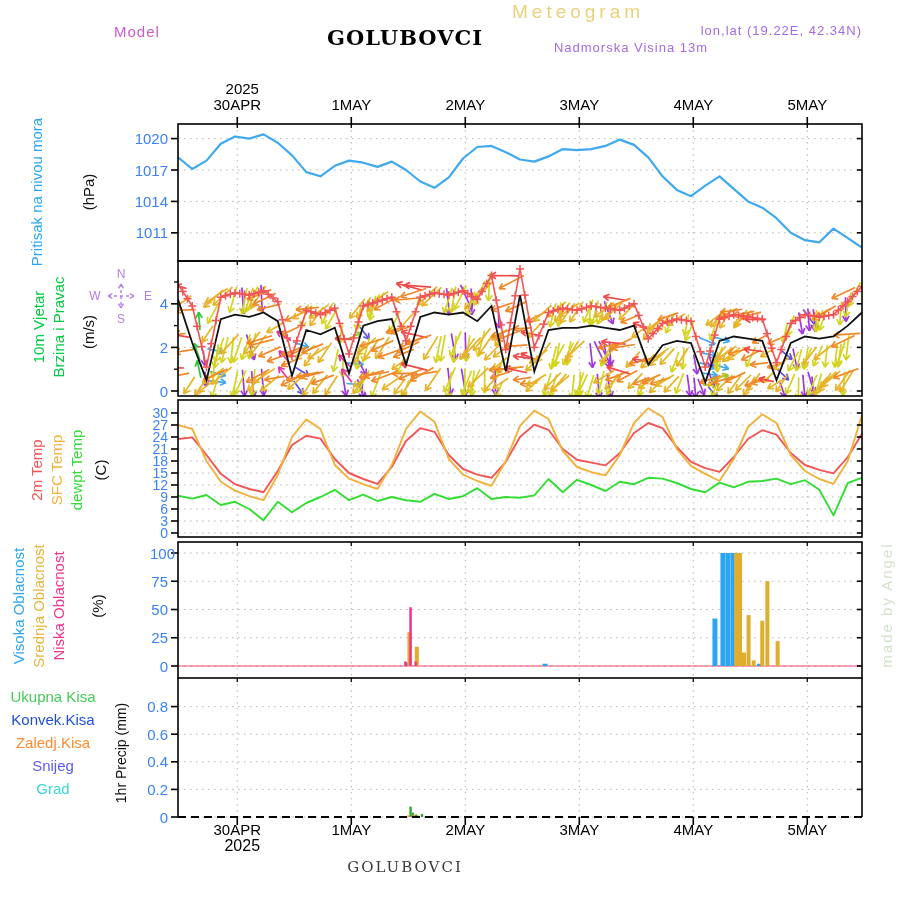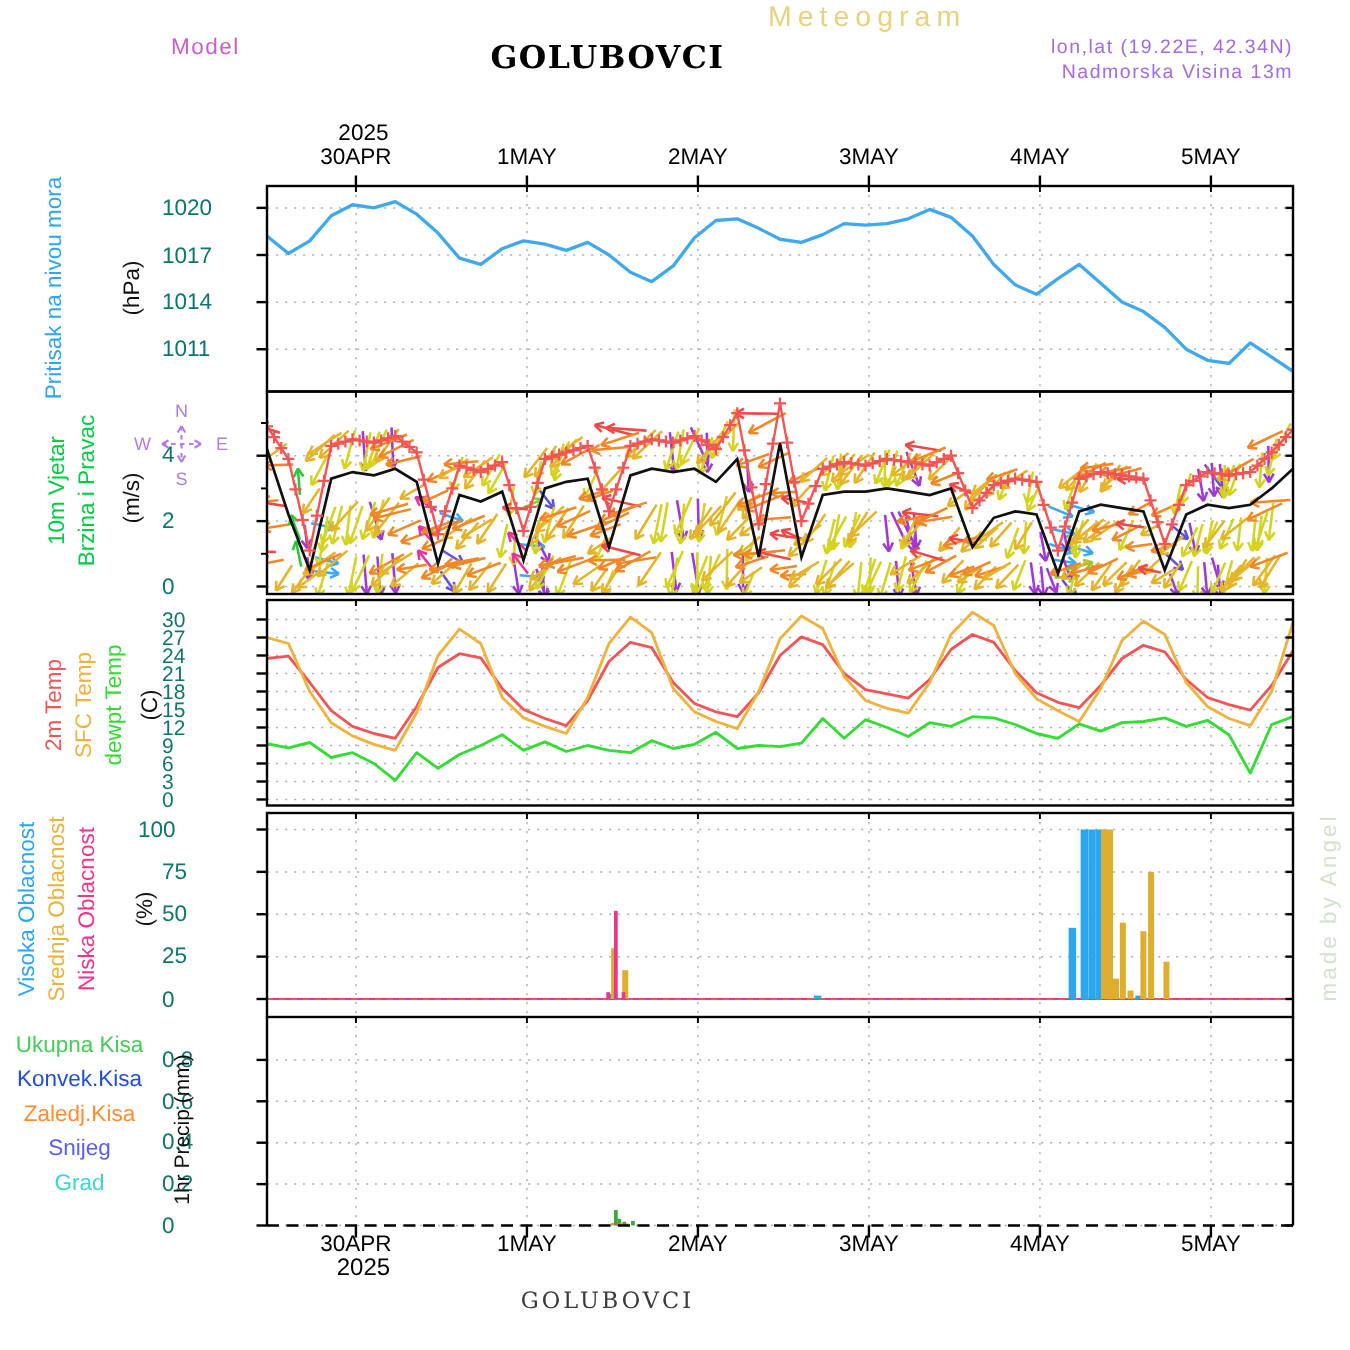--- a/index.html
+++ b/index.html
@@ -7,21 +7,21 @@
          font-family:"Liberation Sans",sans-serif;color:#111;padding-left:15px;}
   #plot{position:absolute;left:0;top:0;}
   .abs{position:absolute;white-space:nowrap;}
   .rot{transform:translate(-50%,-50%) rotate(-90deg);transform-origin:center center;}
   .t-meteogram{left:512px;top:1px;font-size:19px;letter-spacing:4px;}
   .t-model{left:114px;top:23px;font-size:15px;letter-spacing:1px;}
   .t-station{left:250px;top:25px;width:310px;text-align:center;font-family:"DejaVu Serif",serif;
              font-weight:700;font-size:21px;letter-spacing:1px;color:#000;}
   .t-modelname{left:112px;top:50px;font-size:16px;letter-spacing:2px;}
   .hdr-right{left:400px;width:462px;text-align:right;font-size:13px;letter-spacing:1px;}
-  .ticklab{position:absolute;font-size:15px;text-align:left;color:#0f766e;}
+  .ticklab{position:absolute;font-size:15px;text-align:right;color:#3b82f6;}
   .daylab{position:absolute;font-size:15px;color:#000;transform:translateX(-50%);}
   .leg-v{position:absolute;white-space:nowrap;transform:translate(-50%,-50%) rotate(-90deg);font-size:15px;}
   .leg-h{position:absolute;width:106px;text-align:center;font-size:15px;white-space:nowrap;}
   .watermark{left:886px;top:605px;font-size:15px;letter-spacing:2px;}
   .t-footer-station{left:255px;top:858px;width:300px;text-align:center;
       font-family:"DejaVu Serif",serif;font-size:15px;letter-spacing:2px;color:#3a3a3a;}
   .compass-letter{position:absolute;font-size:12px;transform:translate(-50%,-50%);}
 </style>
 </head>
 <body>
@@ -1873,21 +1873,21 @@
         <line x1="121" y1="284" x2="118.5" y2="288.3301270189222" stroke="#b37de8" stroke-width="1.4"></line>
         <line x1="121" y1="308" x2="118.5" y2="303.6698729810778" stroke="#b37de8" stroke-width="1.4"></line>
         <line x1="121" y1="308" x2="123.5" y2="303.6698729810778" stroke="#b37de8" stroke-width="1.4"></line>
       </g>
     </svg>
 
   <div class="abs t-meteogram" style="color: rgb(233, 210, 124);">Meteogram</div>
   <div class="abs t-model" style="color: rgb(203, 92, 203);">Model</div>
   <div class="abs t-station">GOLUBOVCI</div>
   <div class="abs hdr-right" style="top: 23px; color: rgb(164, 107, 230);">lon,lat (19.22E, 42.34N)</div>
-  <div class="abs hdr-right" style="top: 40px; color: rgb(164, 107, 230);">Nadmorska Visina 13m</div>
+  <div class="abs hdr-right" style="top: 40px; color: rgb(164, 107, 230); text-align: center;">Nadmorska Visina 13m</div>
 
   <div class="abs rot watermark" style="color: rgb(212, 226, 204);">made by Angel</div>
   <div class="abs t-footer-station">GOLUBOVCI</div>
 <div class="ticklab" style="left: 108px; width: 60px; top: 224.33px; font-size: 15px;">1011</div>
     <div class="ticklab" style="left: 108px; width: 60px; top: 192.92px; font-size: 15px;">1014</div>
     <div class="ticklab" style="left: 108px; width: 60px; top: 161.51px; font-size: 15px;">1017</div>
     <div class="ticklab" style="left: 108px; width: 60px; top: 130.1px; font-size: 15px;">1020</div>
     <div class="ticklab" style="left: 108px; width: 60px; top: 382.5px; font-size: 15px;">0</div>
     <div class="ticklab" style="left: 108px; width: 60px; top: 338.9px; font-size: 15px;">2</div>
     <div class="ticklab" style="left: 108px; width: 60px; top: 295.3px; font-size: 15px;">4</div>
@@ -1899,21 +1899,21 @@
     <div class="ticklab" style="left: 108px; width: 60px; top: 464.5px; font-size: 14px;">15</div>
     <div class="ticklab" style="left: 108px; width: 60px; top: 452.5px; font-size: 14px;">18</div>
     <div class="ticklab" style="left: 108px; width: 60px; top: 440.5px; font-size: 14px;">21</div>
     <div class="ticklab" style="left: 108px; width: 60px; top: 428.5px; font-size: 14px;">24</div>
     <div class="ticklab" style="left: 108px; width: 60px; top: 416.5px; font-size: 14px;">27</div>
     <div class="ticklab" style="left: 108px; width: 60px; top: 404.5px; font-size: 14px;">30</div>
     <div class="ticklab" style="left: 108px; width: 60px; top: 657.5px; font-size: 15px;">0</div>
     <div class="ticklab" style="left: 108px; width: 60px; top: 629.25px; font-size: 15px;">25</div>
     <div class="ticklab" style="left: 108px; width: 60px; top: 601px; font-size: 15px;">50</div>
     <div class="ticklab" style="left: 108px; width: 60px; top: 572.75px; font-size: 15px;">75</div>
-    <div class="ticklab" style="left: 92px; width: 60px; top: 544.5px; font-size: 15px;">100</div>
+    <div class="ticklab" style="left: 115px; width: 60px; top: 544.5px; font-size: 15px;">100</div>
     <div class="ticklab" style="left: 108px; width: 60px; top: 808.5px; font-size: 15px;">0</div>
     <div class="ticklab" style="left: 108px; width: 60px; top: 780.9px; font-size: 15px;">0.2</div>
     <div class="ticklab" style="left: 108px; width: 60px; top: 753.3px; font-size: 15px;">0.4</div>
     <div class="ticklab" style="left: 108px; width: 60px; top: 725.7px; font-size: 15px;">0.6</div>
     <div class="ticklab" style="left: 108px; width: 60px; top: 698.1px; font-size: 15px;">0.8</div>
     <div class="daylab" style="left: 237.28px; top: 96px;">30APR</div>
     <div class="daylab" style="left: 237.28px; top: 821px;">30APR</div>
     <div class="daylab" style="left: 351.28px; top: 96px;">1MAY</div>
     <div class="daylab" style="left: 351.28px; top: 821px;">1MAY</div>
     <div class="daylab" style="left: 465.28px; top: 96px;">2MAY</div>

